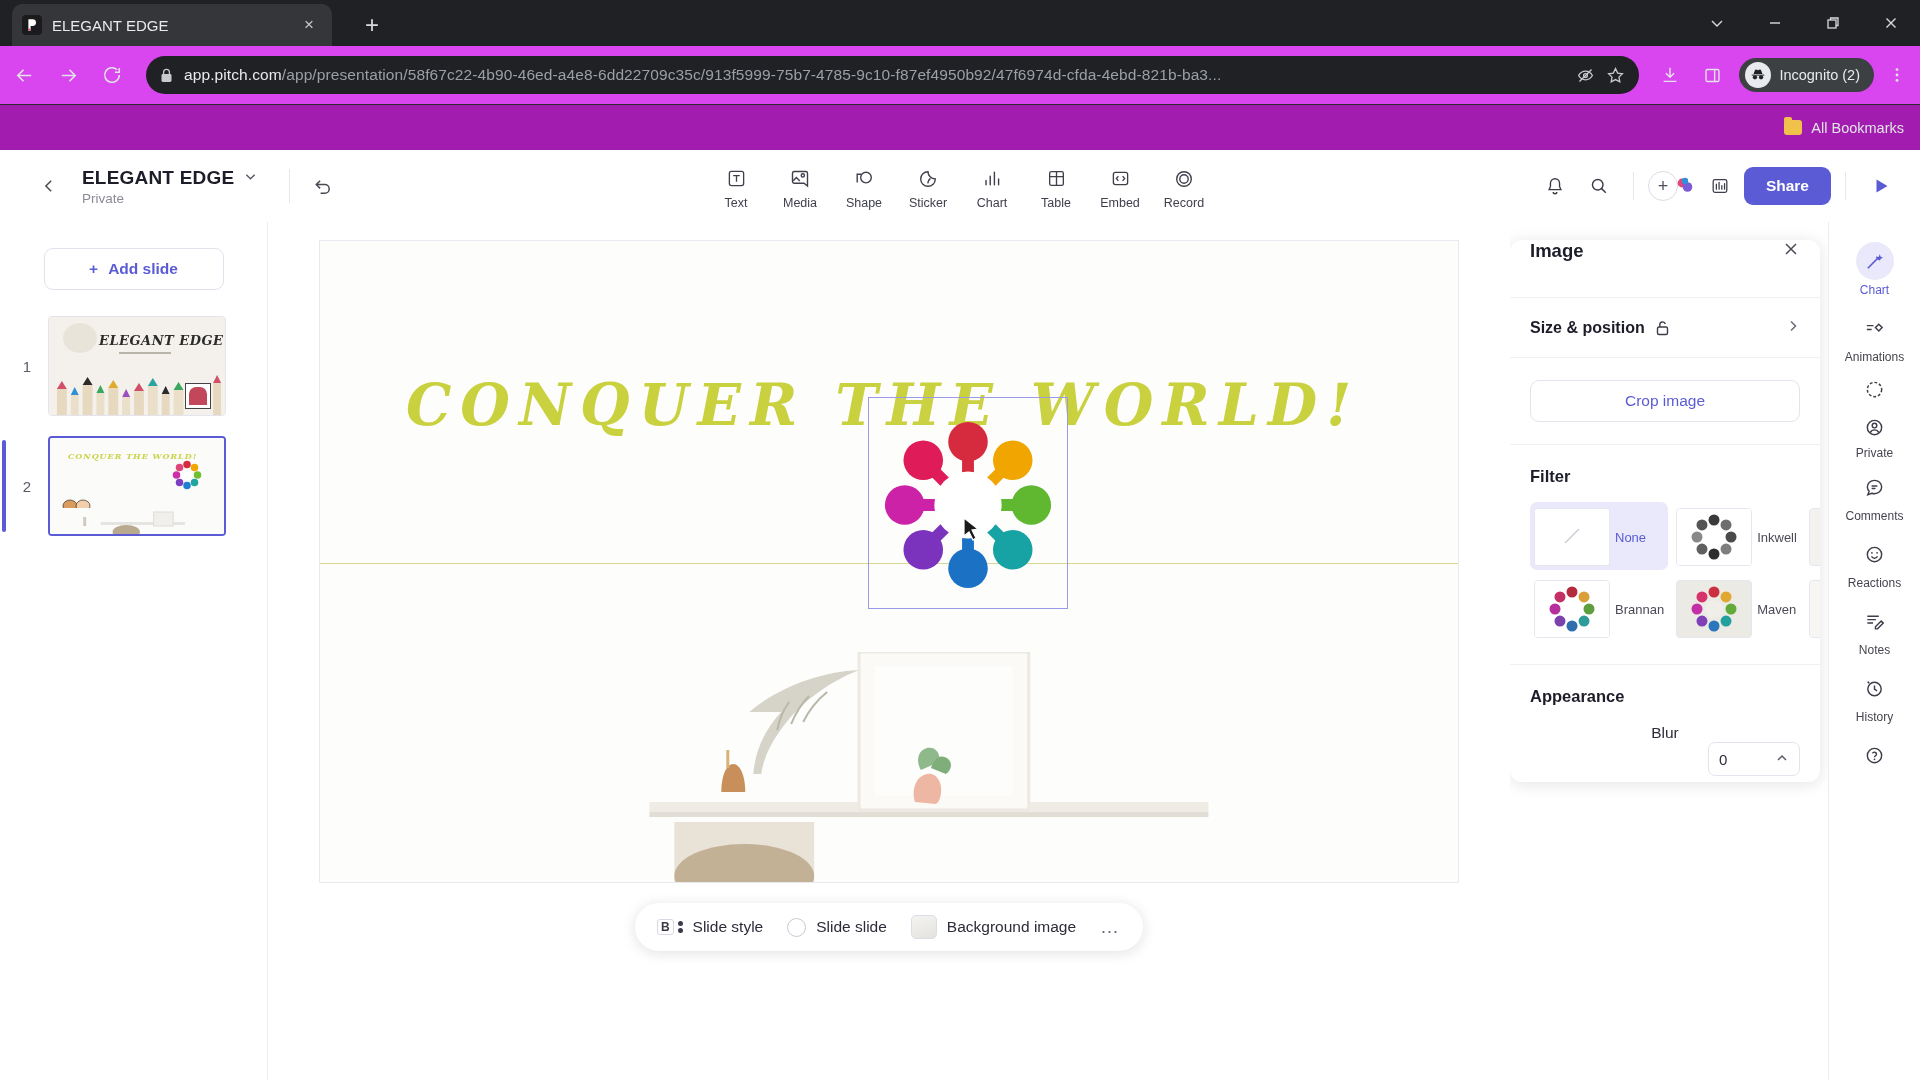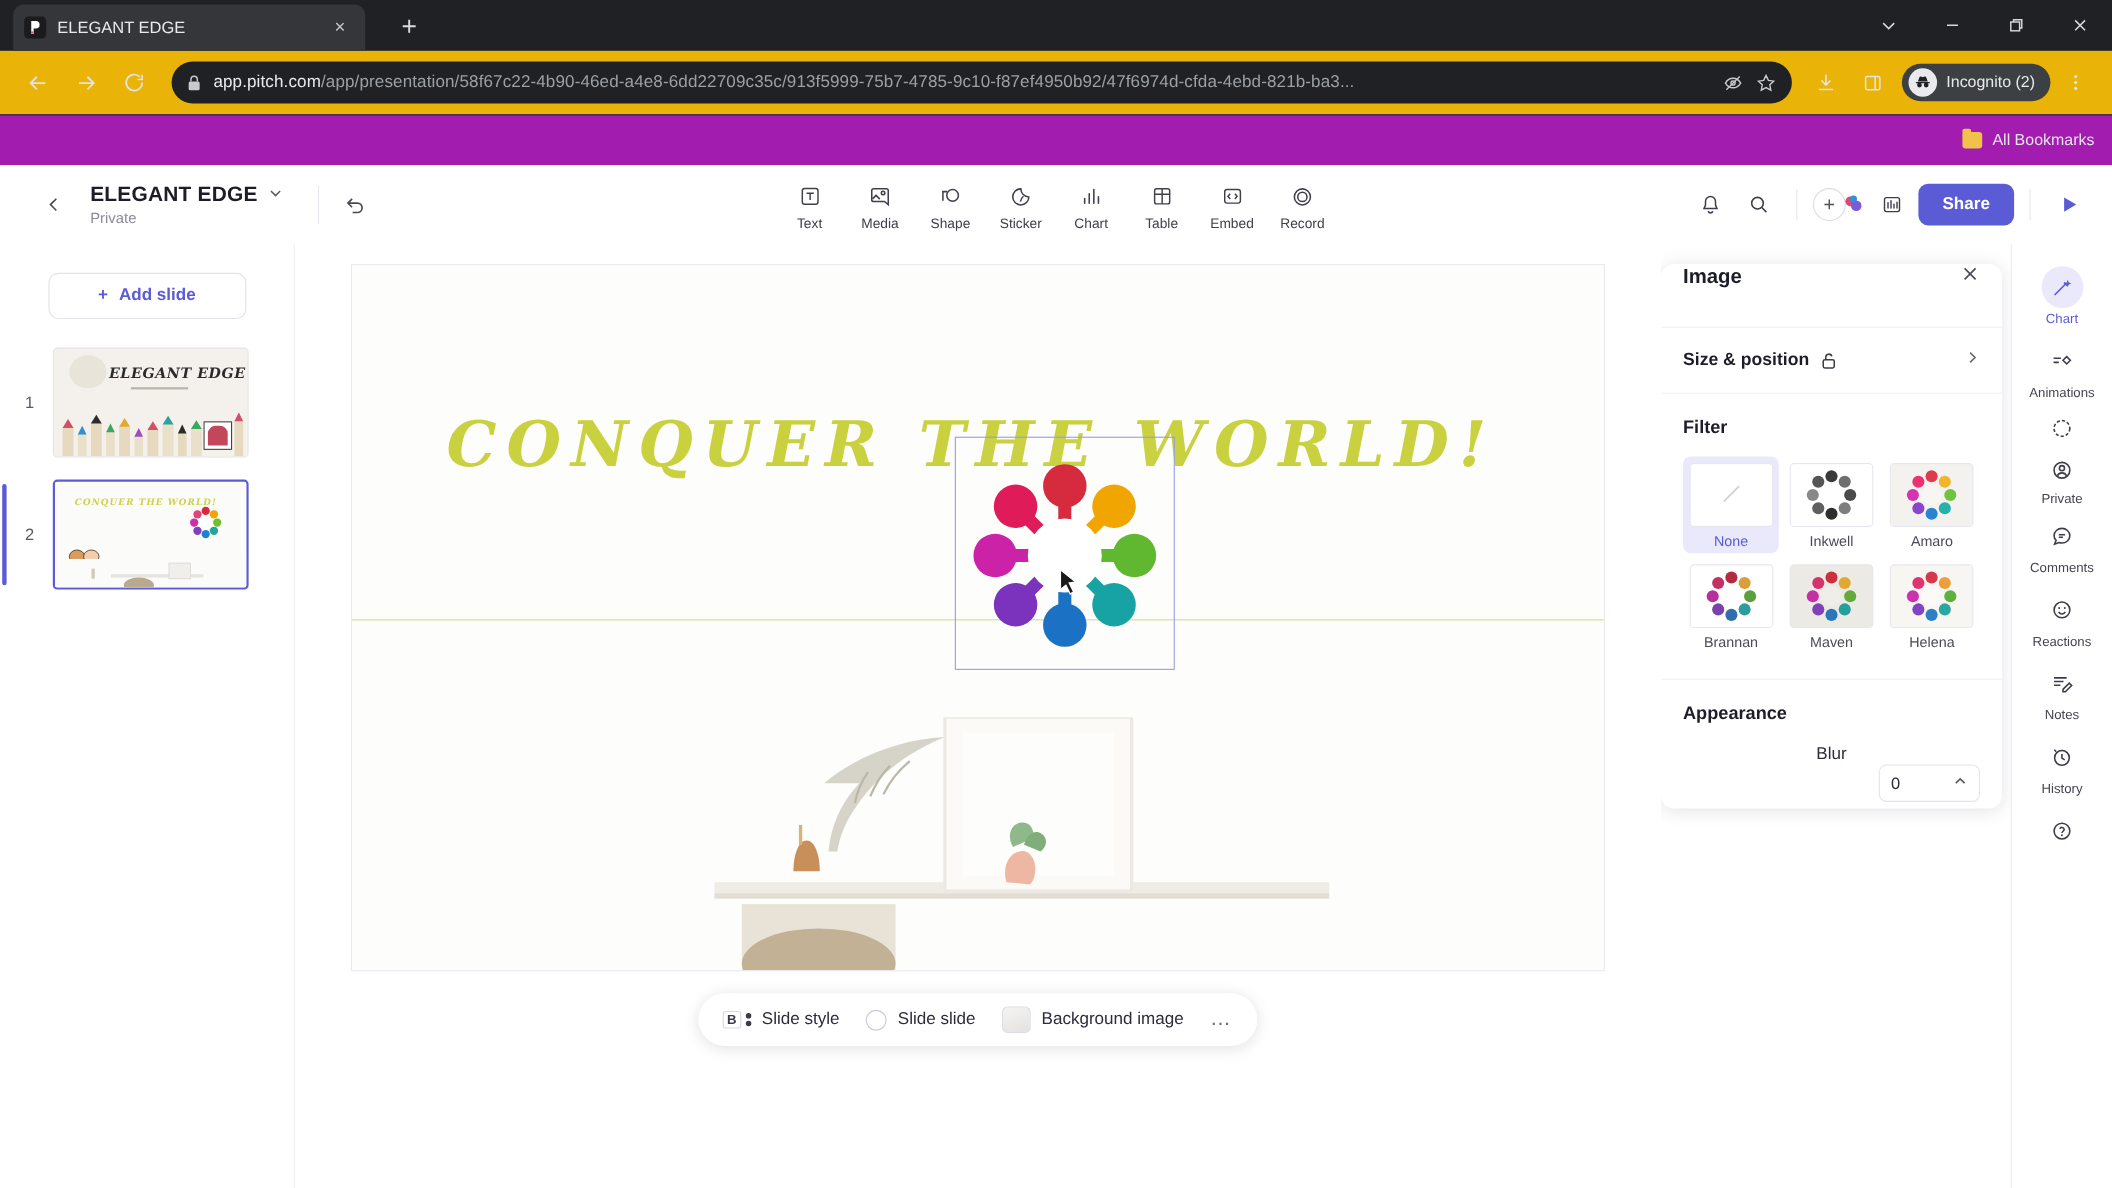--- a/index.html
+++ b/index.html
@@ -34,21 +34,21 @@
   .newtab {
     position: absolute; left: 356px; top: 9px; width: 32px; height: 32px;
     display: flex; align-items: center; justify-content: center;
     color: #d8dadd; font-size: 24px; font-weight: 300;
   }
   .winbtns { position: absolute; right: 0; top: 0; height: 46px; display: flex; align-items: center; }
   .winbtn { width: 58px; height: 46px; display: flex; align-items: center; justify-content: center;
     color: #d8dadd; }
   .winbtn svg { display: block; }
 
-  .toolbar-row { height: 58px; display: flex; align-items: center; padding: 0 14px; gap: 4px; background: #eab308;}
+  .toolbar-row { height: 58px; display: flex; align-items: center; padding: 0 4px; gap: 4px; background: #d946ef;}
   .navbtn { width: 40px; height: 40px; border-radius: 50%; display: flex; align-items: center;
     justify-content: center; color: #e2e4e7; }
   .navbtn svg { display: block; }
   .omnibox {
     flex: 1 1 auto; height: 38px; background: #202124; border-radius: 19px;
     display: flex; align-items: center; padding: 0 14px; gap: 11px; margin: 0 8px 0 10px;
     min-width: 0;
   }
   .omni-lock { color: #c8cacd; flex: 0 0 auto; display:flex; }
   .omni-url {
@@ -217,21 +217,21 @@
     display: flex; align-items: center; justify-content: center;
   }
   .rp-toggle-row { display: flex; align-items: center; margin-top: 22px; }
   .rp-toggle-label { font-size: 15.5px; color: #2c2c3a; }
   .toggle { margin-left: auto; width: 36px; height: 20px; border-radius: 10px; background: #e2e2ea;
     position: relative; }
   .toggle i { position: absolute; left: 2px; top: 2px; width: 16px; height: 16px; border-radius: 50%;
     background: #fff; box-shadow: 0 1px 2px rgba(0,0,0,.2); display: block; }
   .rp-sec-title { font-size: 16.5px; font-weight: 700; color: #1d1d29; margin-bottom: 16px; }
   .filter-grid { display: grid; grid-template-columns: repeat(3, 1fr); gap: 4px 4px; }
-  .filter-cell { border-radius: 7px; padding: 6px 4px 4px; display: flex; flex-direction: column;
+  .filter-cell { border-radius: 7px; padding: 6px 4px 4px; display: flex; 
     align-items: center; gap: 5px; text-align: right; }
   .filter-cell.sel { background: #e9e9fb; }
   .filter-thumb { width: 76px; height: 58px; border: 1px solid #e6e6ee; border-radius: 4px;
     background: #fff; display: flex; align-items: center; justify-content: center; overflow: hidden; }
   .filter-name { font-size: 13px; color: #4a4a58; }
   .filter-cell.sel .filter-name { color: #5b5bd6; }
   .rp-appearance { padding: 22px 20px 6px; }
   .blur-row { display: flex; align-items: center; margin-top: 18px; flex-direction: column; }
   .blur-label { font-size: 15.5px; color: #2c2c3a; }
   .blur-input { margin-left: auto; width: 92px; height: 34px; border: 1px solid #e4e4ee;
@@ -721,20 +721,23 @@
             </svg>
         </span>
         <span class="rp-chev">
           <svg width="14" height="14" viewBox="0 0 14 14" fill="none" stroke="currentColor" stroke-width="1.5">
               <path d="M5 2.5L9.5 7 5 11.5"></path>
             </svg>
         </span>
       </div>
 
 
+      <div class="rp-sec">
+        <button class="rp-btn">Crop image</button>
+      </div>
 
       <div class="rp-sec">
         <div class="rp-sec-title">Filter</div>
         <div class="filter-grid">
 
           <div class="filter-cell sel">
             <div class="filter-thumb">
               <svg width="74" height="56" viewBox="0 0 74 56">
                   <rect width="74" height="56" fill="#fff"></rect>
                   <path d="M30 34l14-14" stroke="#cfcfdb" stroke-width="1.6"></path>

